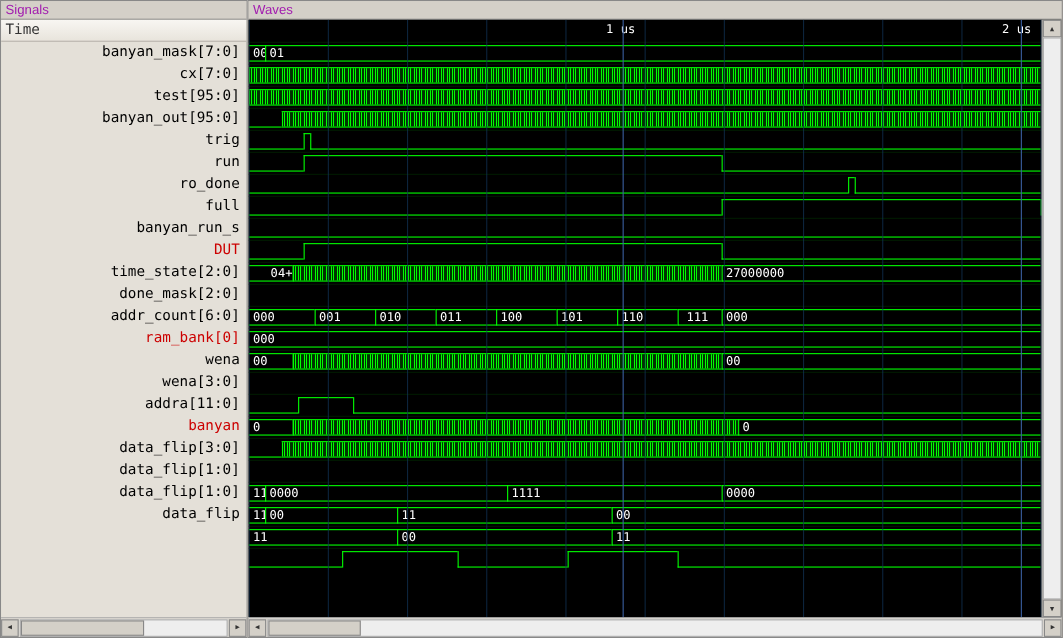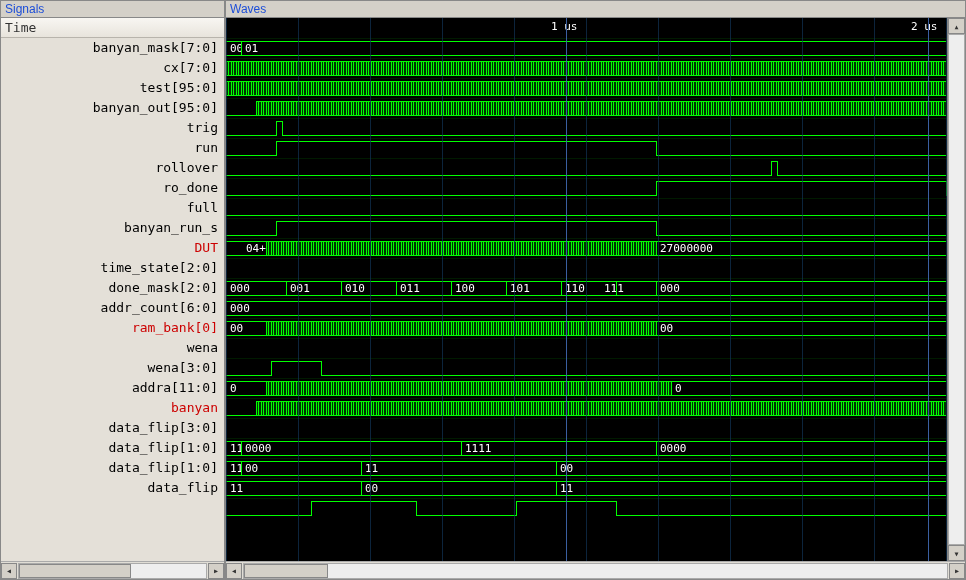--- a/index.html
+++ b/index.html
@@ -13,21 +13,21 @@
     display: flex;
   }
   .panel {
     border: 1px solid #888;
     display: flex;
     flex-direction: column;
     background: #d4d0c8;
   }
   .panel-title {
     background: #d4d0c8;
-    color: #1d4ed8;
+    color: #a21caf;
     padding: 1px 4px;
     font-family: sans-serif;
     font-size: 12px;
     border-bottom: 1px solid #888;
     height: 17px;
   }
   .signals-panel { width: 225px; }
   .waves-panel { flex: 1; justify-content: space-between; }
   .signals-body {
     flex: 1;
@@ -138,21 +138,20 @@
 <div class="panel signals-panel">
   <div class="panel-title">Signals</div>
   <div class="signals-body" id="siglist">
       <div class="signal-row time-row">Time</div>
       <div class="signal-row">banyan_mask[7:0]</div>
       <div class="signal-row">cx[7:0]</div>
       <div class="signal-row">test[95:0]</div>
       <div class="signal-row">banyan_out[95:0]</div>
       <div class="signal-row">trig</div>
       <div class="signal-row">run</div>
-      <div class="signal-row">rollover</div>
       <div class="signal-row">ro_done</div>
       <div class="signal-row">full</div>
       <div class="signal-row">banyan_run_s</div>
       <div class="signal-row divider">DUT</div>
       <div class="signal-row">time_state[2:0]</div>
       <div class="signal-row">done_mask[2:0]</div>
       <div class="signal-row">addr_count[6:0]</div>
       <div class="signal-row divider">ram_bank[0]</div>
       <div class="signal-row">wena</div>
       <div class="signal-row">wena[3:0]</div>
@@ -260,21 +259,21 @@
             <div class="bus" style="left: 225px; width: 55px;"></div>
             <div class="bus-val" style="left: 229px;">100</div>
             <div class="vedge" style="left: 225px;"></div>
             <div class="bus" style="left: 280px; width: 55px;"></div>
             <div class="bus-val" style="left: 284px;">101</div>
             <div class="vedge" style="left: 280px;"></div>
             <div class="bus" style="left: 335px; width: 55px;"></div>
             <div class="bus-val" style="left: 339px;">110</div>
             <div class="vedge" style="left: 335px;"></div>
             <div class="bus" style="left: 390px; width: 40px;"></div>
-            <div class="bus-val" style="left: 378px;">111</div>
+            <div class="bus-val" style="left: 398px;">111</div>
             <div class="vedge" style="left: 390px;"></div>
             <div class="bus" style="left: 430px; width: 290px;"></div>
             <div class="bus-val" style="left: 434px;">000</div>
             <div class="vedge" style="left: 430px;"></div>
           </div>
           <div class="wave-row">
             <div class="bus" style="left: 0px; width: 720px;"></div>
             <div class="bus-val" style="left: 4px;">000</div>
           </div>
           <div class="wave-row">

